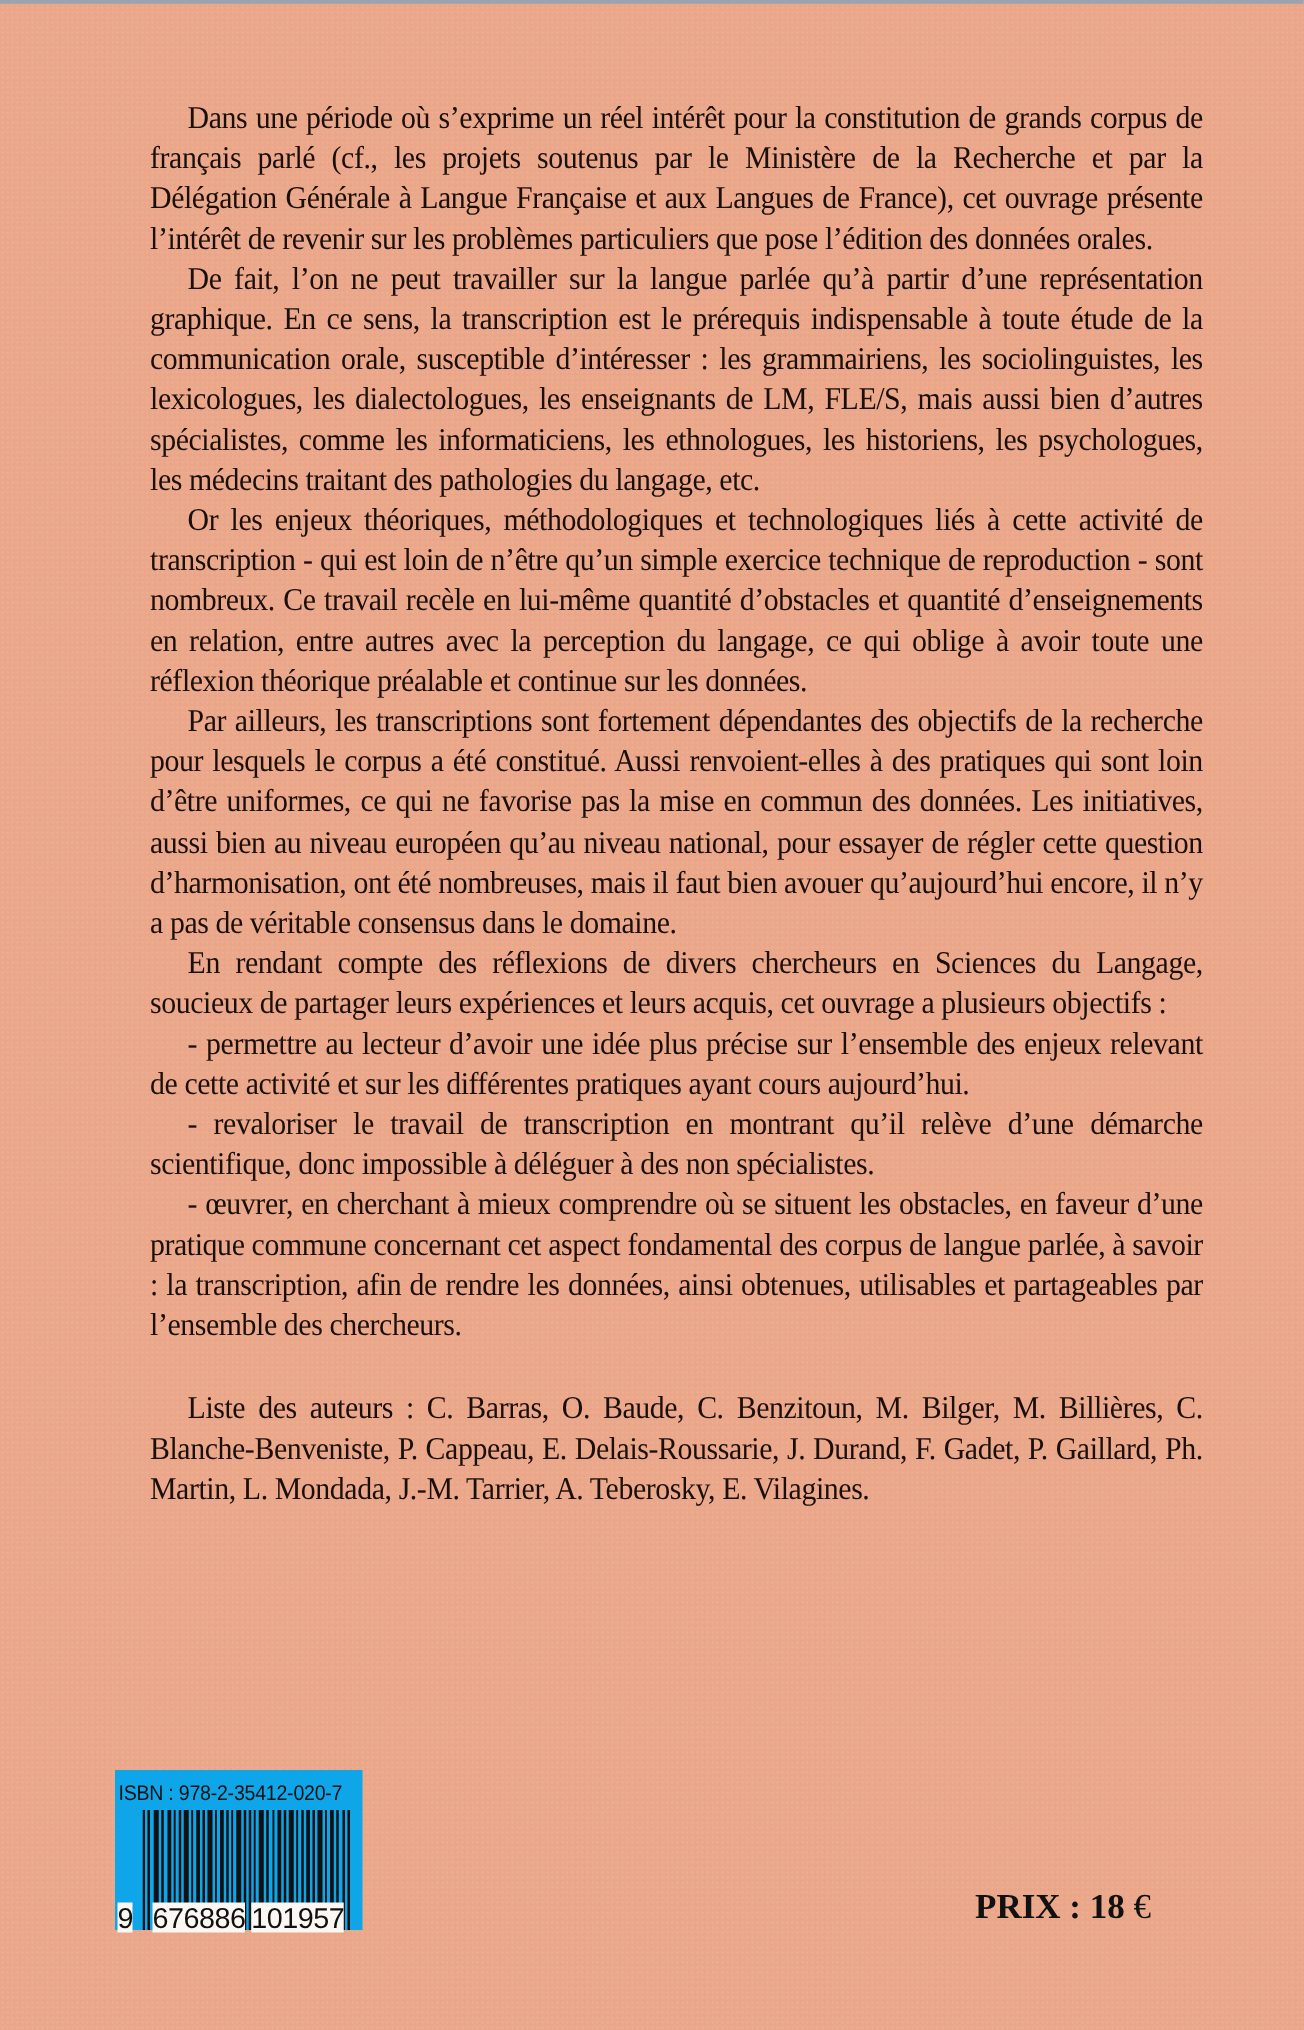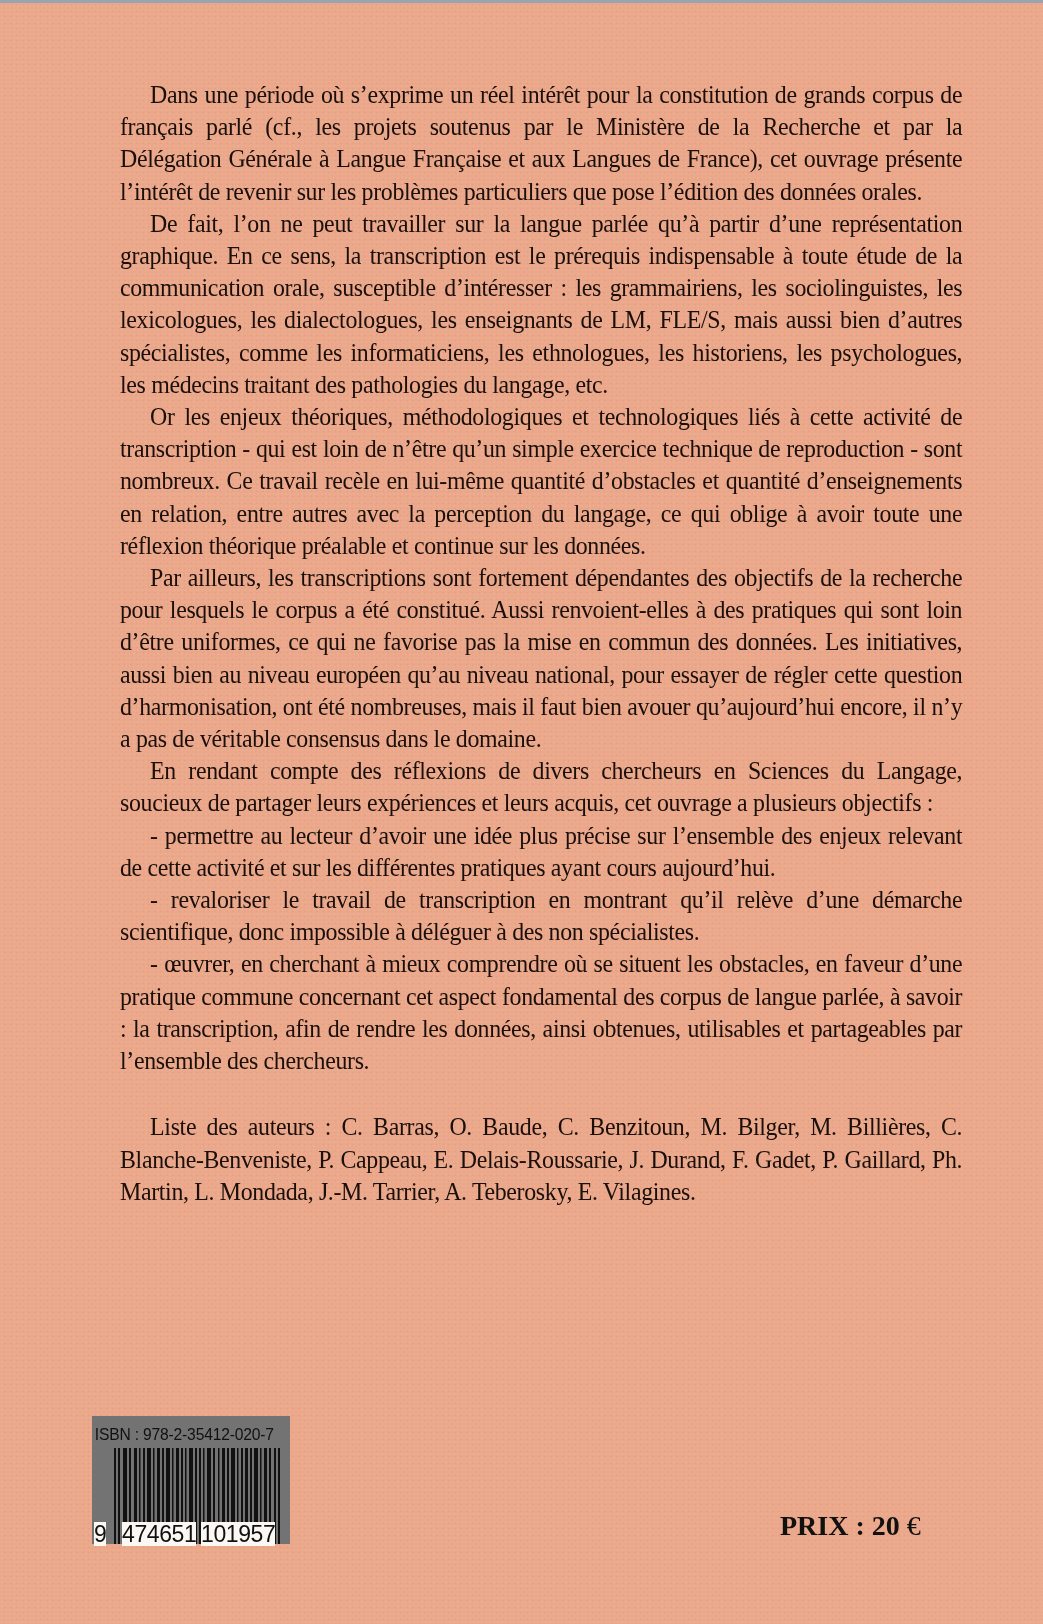--- a/index.html
+++ b/index.html
@@ -46,21 +46,21 @@
     }
     .authors {
       margin-top: 34px;
     }
     .isbn-box {
       position: absolute;
       left: 92px;
       top: 1416px;
       width: 198px;
       height: 128px;
-      background: #737373;
+      background: #0ea5e9;
       font-family: "Liberation Sans", "DejaVu Sans", sans-serif;
     }
     .isbn-label {
       position: absolute;
       left: 0;
       top: 9px;
       width: 198px;
       font-size: 17px;
       letter-spacing: -0.2px;
       color: #111;
@@ -159,21 +159,21 @@
       <rect x="140" y="0" width="4" height="84"></rect>
       <rect x="146" y="0" width="1.5" height="84"></rect>
       <rect x="150" y="0" width="3" height="84"></rect>
       <rect x="155" y="0" width="2" height="84"></rect>
       <rect x="160" y="0" width="2" height="96"></rect>
       <rect x="164" y="0" width="2" height="96"></rect>
     </g>
   </svg>
   <div class="barcode-digits">
     <span style="left:2px;">9</span>
-    <span style="left:30px;">474651</span>
+    <span style="left:30px;">676886</span>
     <span style="left:109px;">101957</span>
   </div>
 </div>
 
 <div class="price">
-  <span>PRIX : 20</span>
+  <span>PRIX : 18</span>
   <span class="euro">€</span>
 </div>
 
 </body></html>

